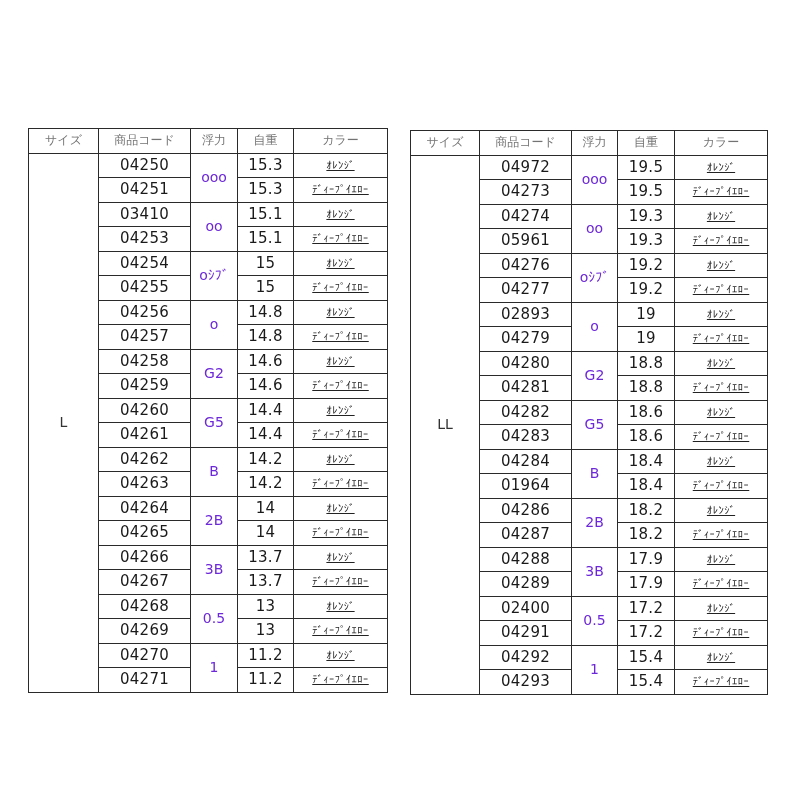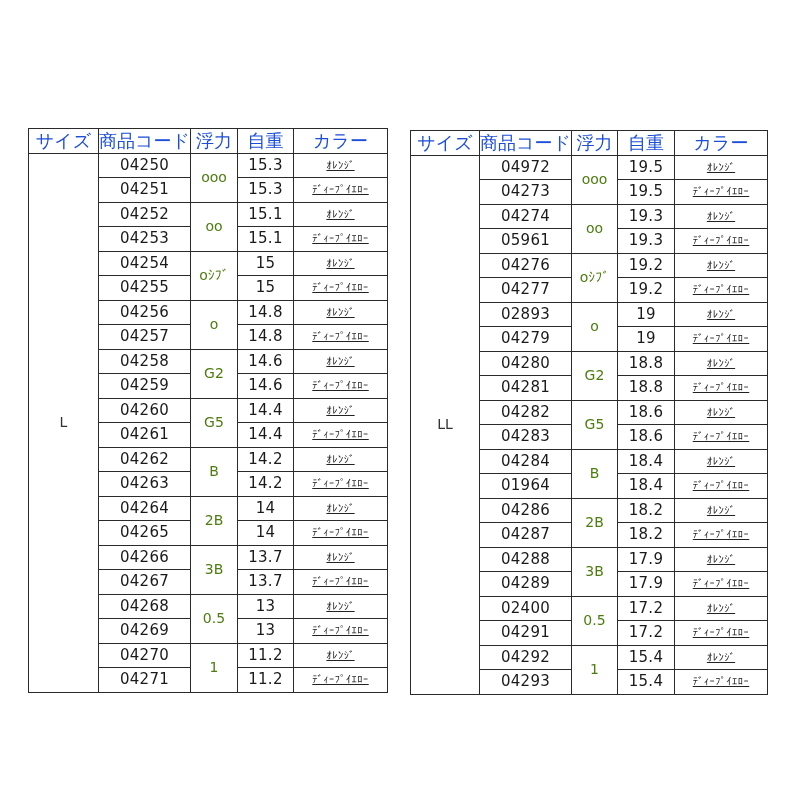--- a/index.html
+++ b/index.html
@@ -3,23 +3,23 @@
 <meta charset="utf-8">
 <style>
   html, body { margin:0; padding:0; background:#ffffff; }
   body { width:800px; height:800px; position:relative; overflow:hidden;
          font-family:"DejaVu Sans", "Liberation Sans", sans-serif; color:#1a1a1a; }
   table.spec { position:absolute; border-collapse:collapse; table-layout:fixed; }
   table.spec td, table.spec th {
     border:1.5px solid #2a2a2a; padding:0; text-align:center; vertical-align:middle;
     height:23.5px; line-height:23px; white-space:nowrap; overflow:hidden;
   }
-  table.spec th { font-weight:normal; font-size:18px; color:#1d4ed8; }
+  table.spec th { font-weight:normal; font-size:12px; color:#737373; }
   .code, .weight { font-size:15px; letter-spacing:0.3px; }
-  .float { font-size:14px; color:#4d7c0f; }
+  .float { font-size:14px; color:#6d28d9; }
   .size { font-size:14px; color:#333; }
   .color { font-size:10.5px; color:#222; letter-spacing:0.5px;text-decoration:underline; }
   #tbl-l { left:28px; top:128px; width:359px; }
   #tbl-r { left:410px; top:130px; width:357px; }
 </style>
 </head>
 <body>
 
 <table class="spec" id="tbl-l">
   <colgroup>
@@ -45,21 +45,21 @@
         <td class="float" rowspan="2">ooo</td>
         <td class="weight">15.3</td>
         <td class="color">ｵﾚﾝｼﾞ</td>
       </tr>
       <tr>
         <td class="code">04251</td>
         <td class="weight">15.3</td>
         <td class="color">ﾃﾞｨｰﾌﾟｲｴﾛｰ</td>
       </tr>
       <tr>
-        <td class="code">04252</td>
+        <td class="code">03410</td>
         <td class="float" rowspan="2">oo</td>
         <td class="weight">15.1</td>
         <td class="color">ｵﾚﾝｼﾞ</td>
       </tr>
       <tr>
         <td class="code">04253</td>
         <td class="weight">15.1</td>
         <td class="color">ﾃﾞｨｰﾌﾟｲｴﾛｰ</td>
       </tr>
       <tr>

